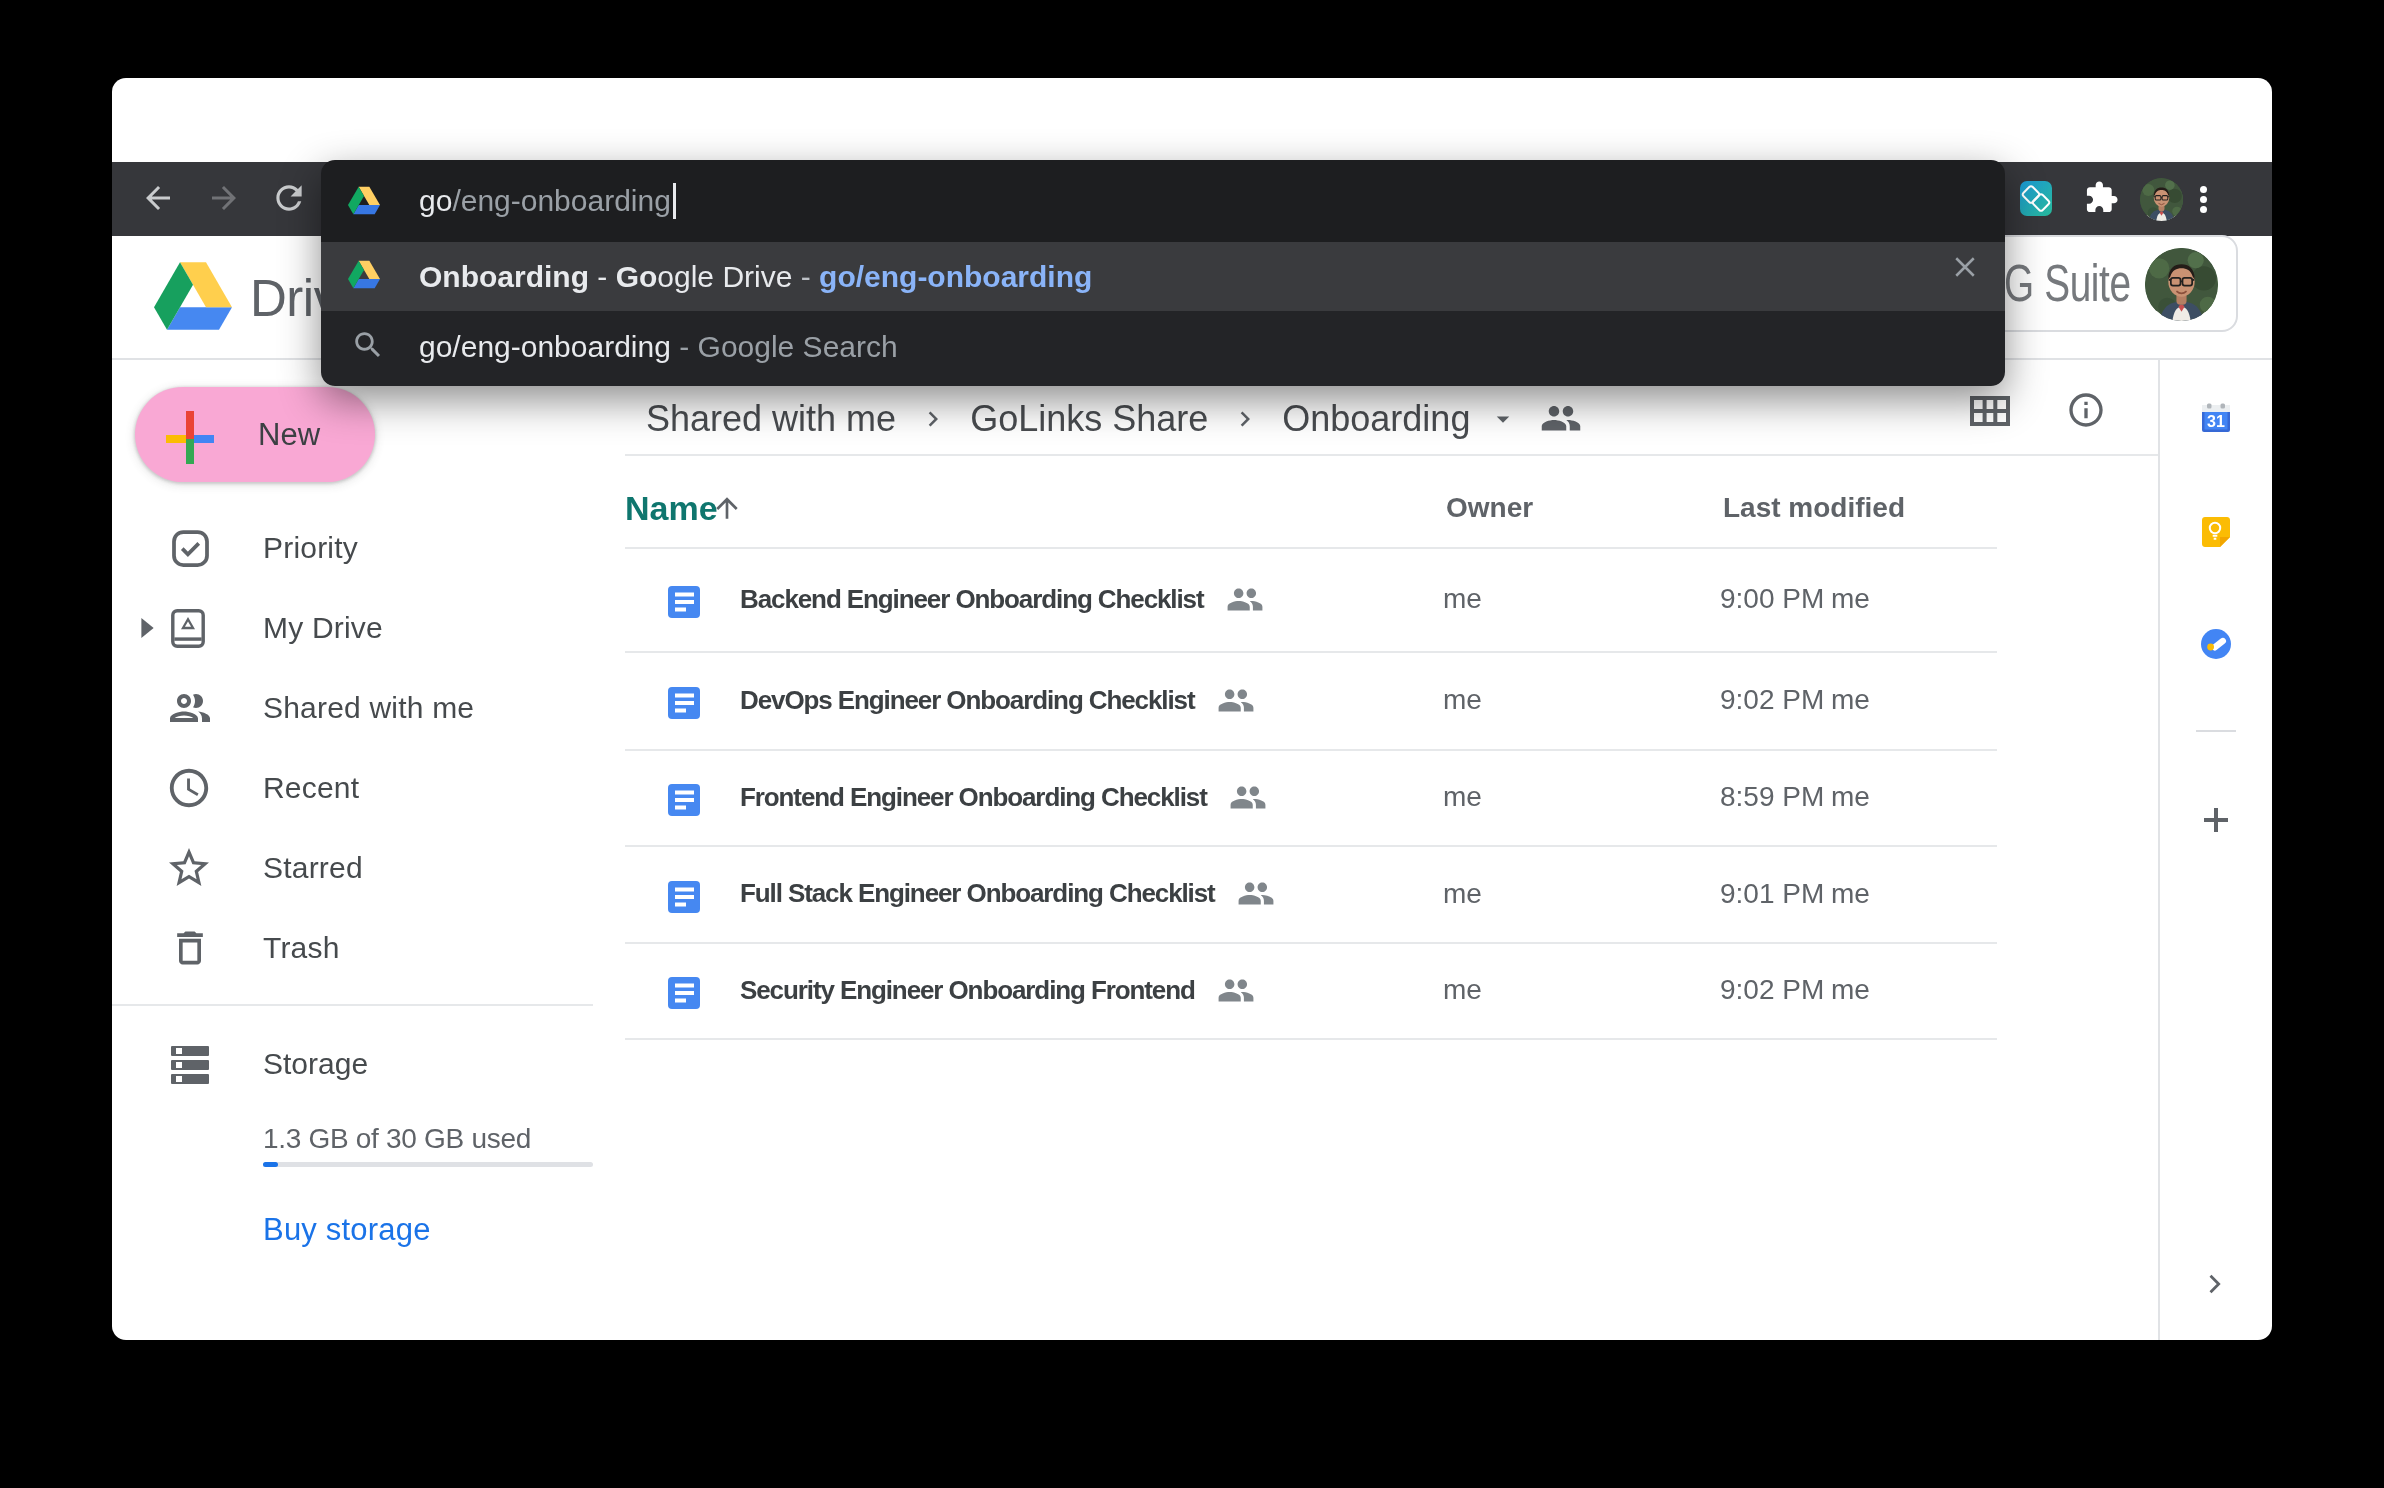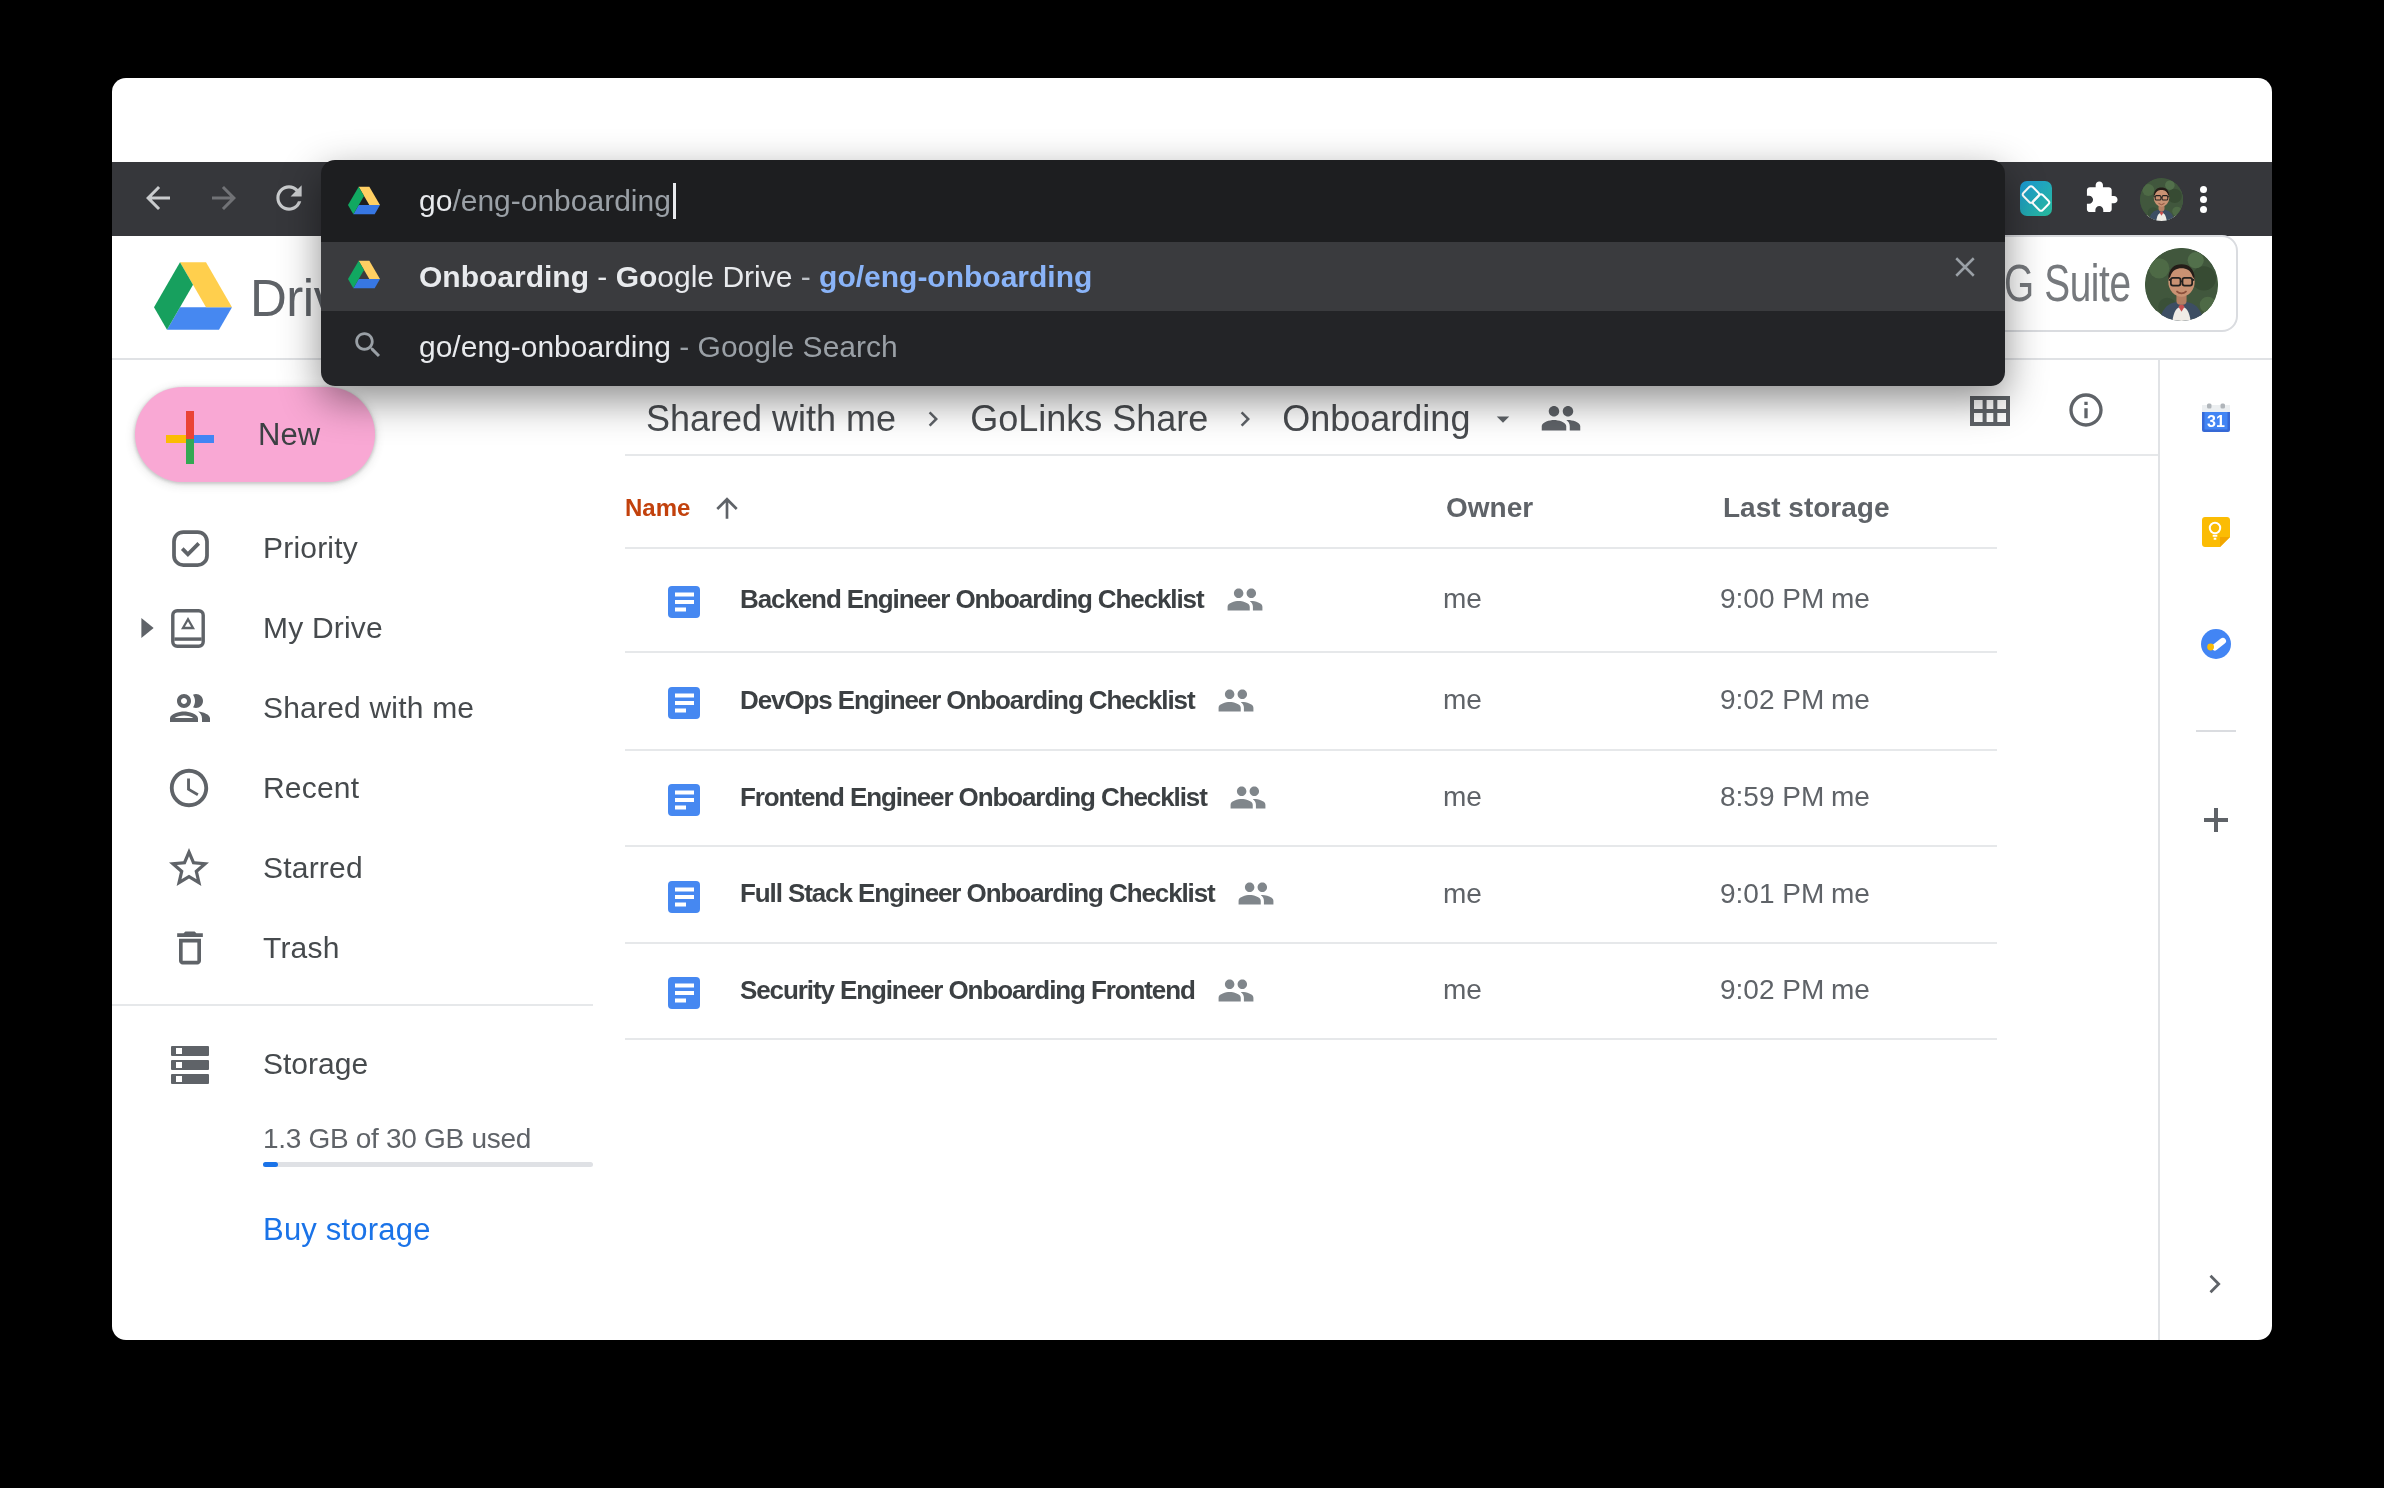--- a/index.html
+++ b/index.html
@@ -147,26 +147,26 @@
           <line x1="14.6" y1="2" x2="14.6" y2="28"></line>
           <line x1="25.3" y1="2" x2="25.3" y2="28"></line>
           <line x1="2" y1="15" x2="38" y2="15"></line>
         </g>
       </svg></div>
   <div class="abs" style="left:1954px; top:312px;"><svg width="40" height="40" viewBox="0 0 24 24">
         <path fill="#5f6368" d="M11 17h2v-6h-2v6zm1-15C6.48 2 2 6.48 2 12s4.48 10 10 10 10-4.48 10-10S17.52 2 12 2zm0 18c-4.41 0-8-3.59-8-8s3.59-8 8-8 8 3.59 8 8-3.59 8-8 8zM11 9h2V7h-2v2z"></path>
       </svg></div>
   <div class="abs" style="left:513px; top:376px; width:1533px; height:2px; background:#e6e8ea;"></div>
 
-  <div class="abs" style="left:513px; top:406px; height:48px; display:flex; align-items:center; font-size:24px; font-weight:700; color:#c2410c;">Name</div>
+  <div class="abs" style="left:513px; top:406px; height:48px; display:flex; align-items:center; font-size:34px; font-weight:700; color:#0f766e;">Name</div>
   <svg class="abs" style="left:599px; top:414px;" width="32" height="32" viewBox="0 0 24 24">
       <path fill="#5f6368" d="M4 12l1.41 1.41L11 7.83V20h2V7.83l5.58 5.59L20 12l-8-8-8 8z"></path>
     </svg>
   <div class="abs fmeta" style="left:1334px; top:414px; font-weight:700;">Owner</div>
-  <div class="abs fmeta" style="left:1611px; top:414px; font-weight:700;">Last storage</div>
+  <div class="abs fmeta" style="left:1611px; top:414px; font-weight:700;">Last modified</div>
   <div class="rowline" style="top:469px;"></div>
 
   <div id="rows">
     <div class="filerow" style="top:469px; height:104px;">
       <svg width="32" height="32" viewBox="0 0 32 32" style="margin-left:43px; position:relative; top:3px;">
           <rect width="32" height="32" rx="4" fill="#4688f1"></rect>
           <rect x="7" y="6.5" width="19" height="4" fill="#fff"></rect>
           <rect x="7" y="14" width="19" height="4" fill="#fff"></rect>
           <rect x="7" y="21.5" width="11" height="4" fill="#fff"></rect>
         </svg>

